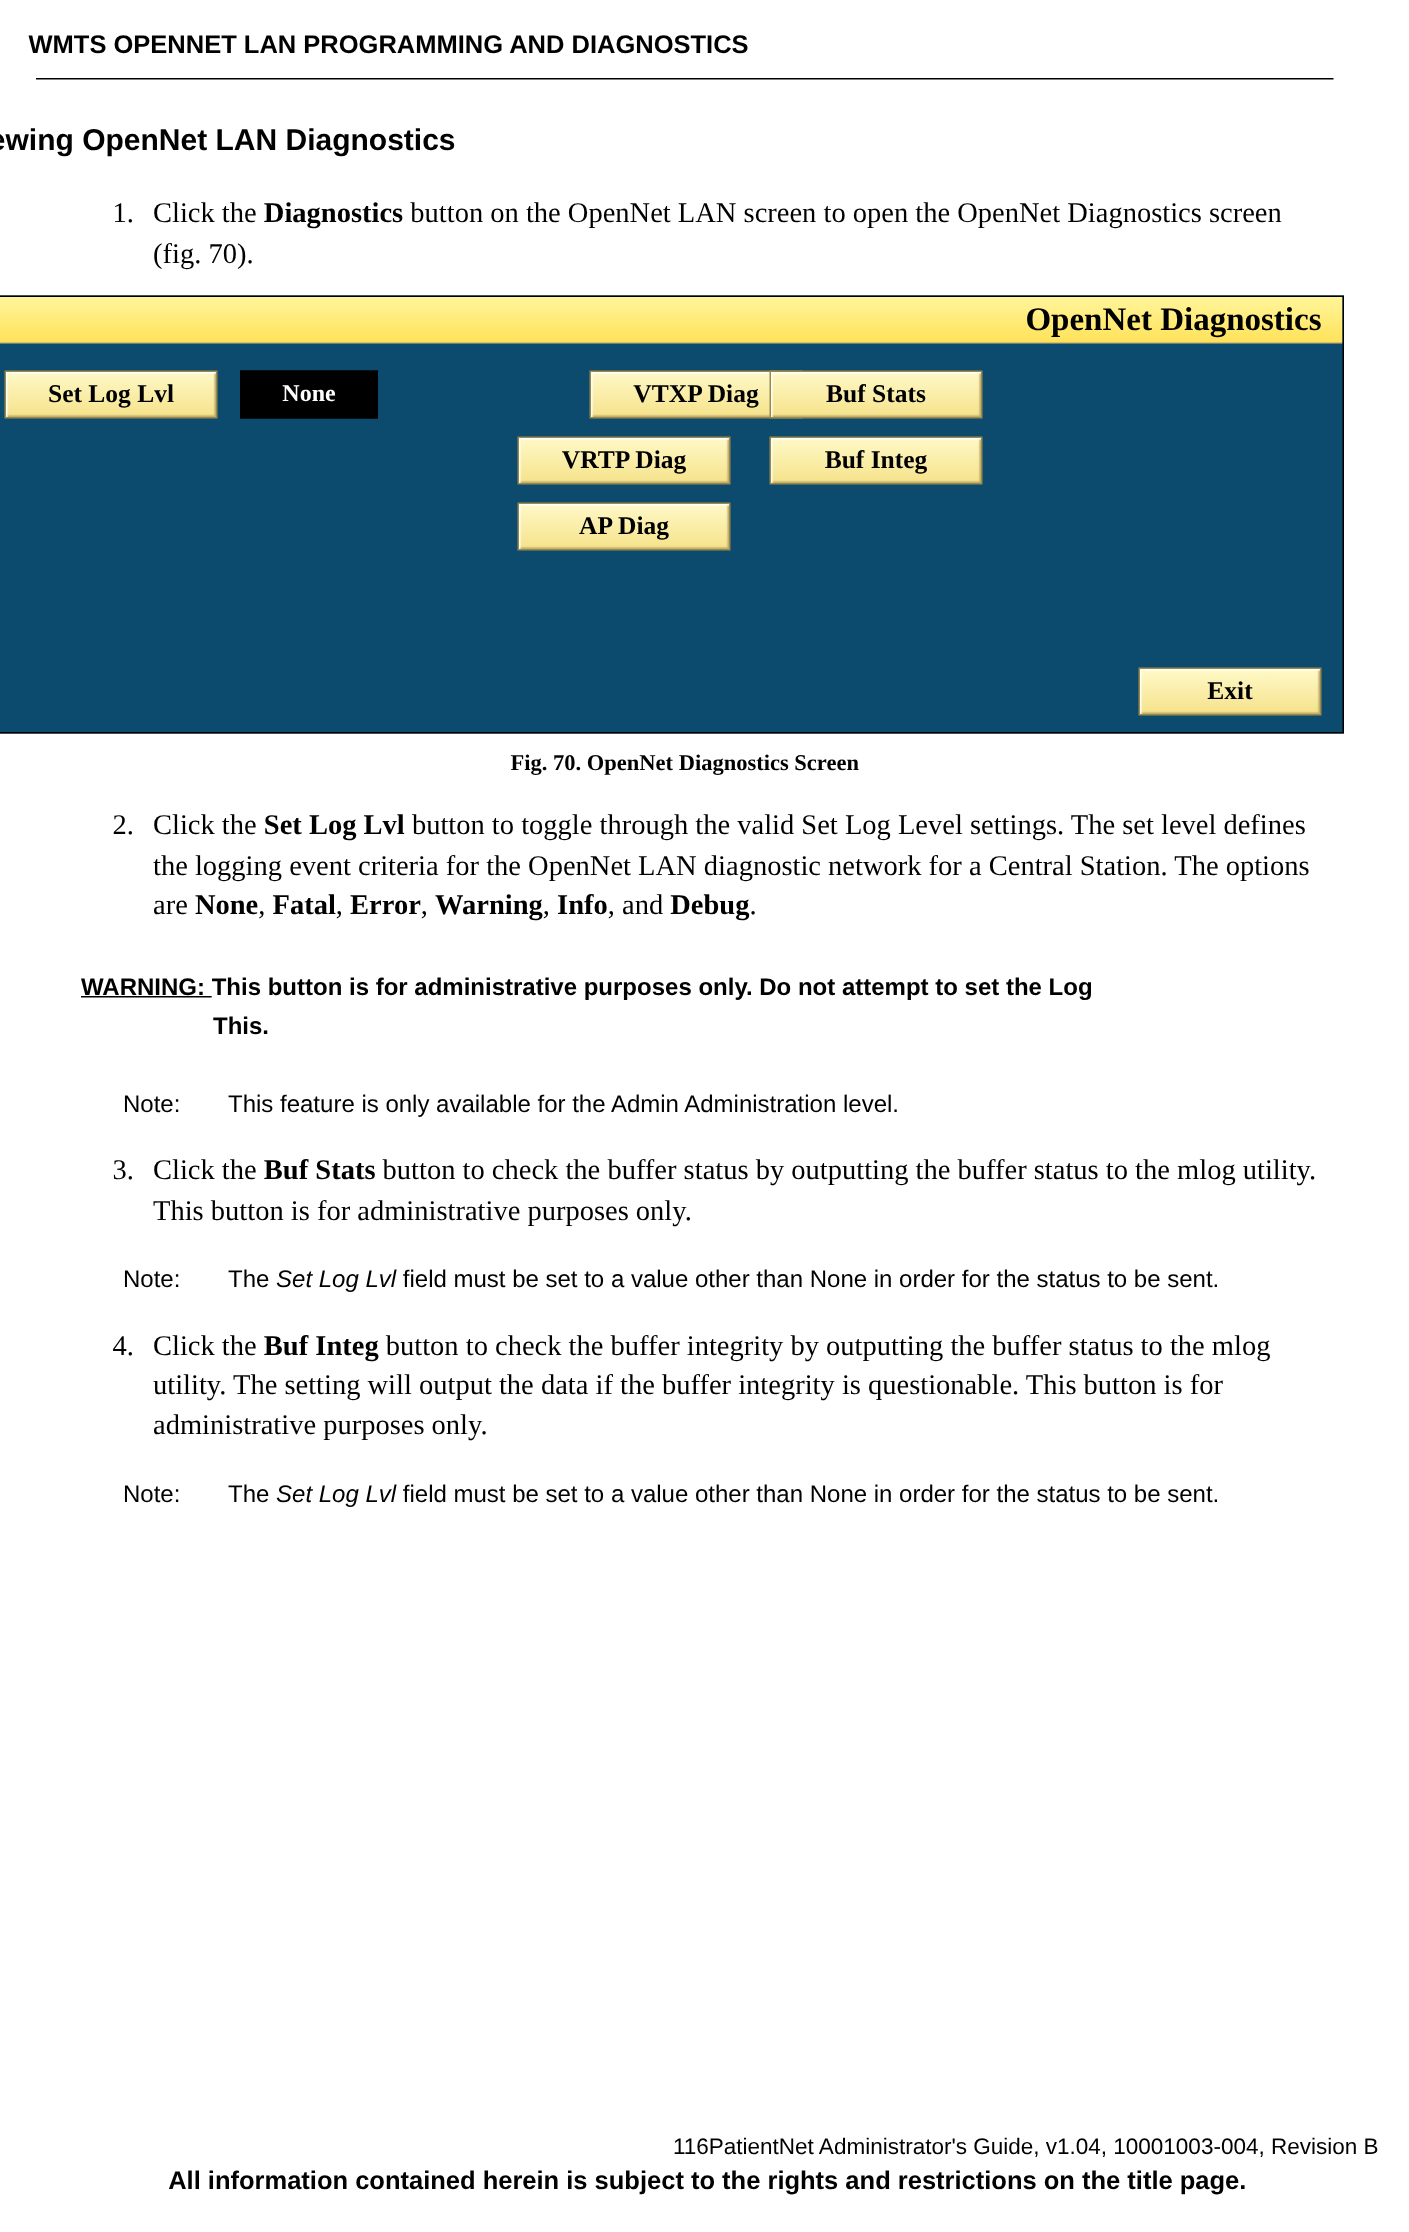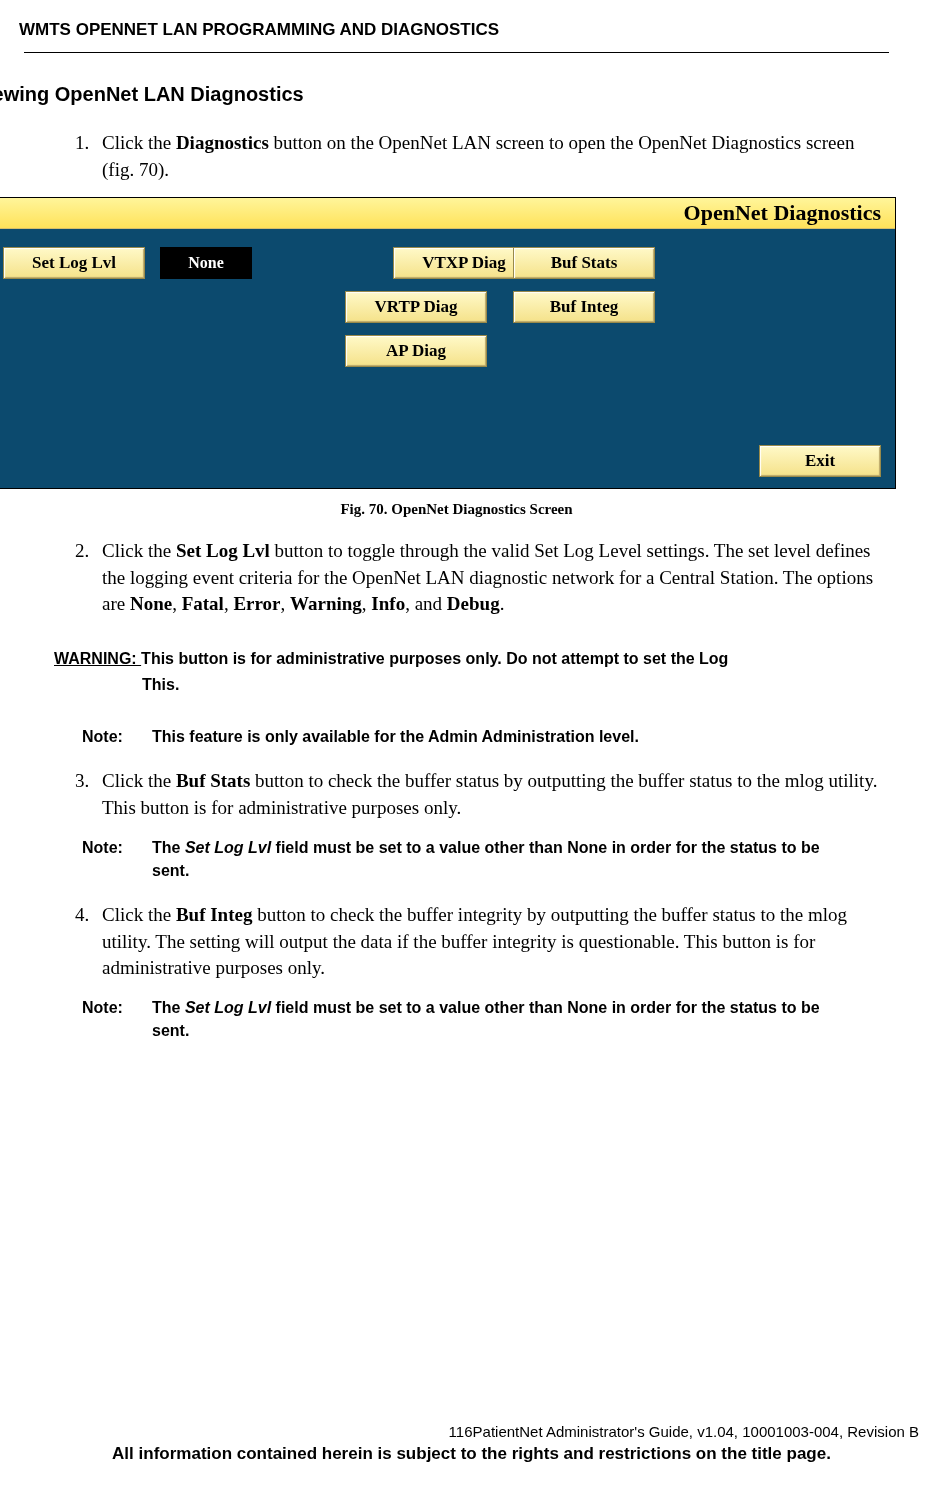--- a/index.html
+++ b/index.html
@@ -122,24 +122,24 @@
     font-family: Arial, Helvetica, sans-serif;
     font-weight: bold;
     font-size: 16px;
     line-height: 1.6;
     margin: 28px 60px 28px 30px;
   }
   .warning-block .label { display: inline; text-decoration: underline; }
   .warning-indent { display: block; margin-left: 88px; }
   .note-block {
     font-family: Arial, Helvetica, sans-serif;
-    font-weight: bold;
+    font-weight: normal;
     font-size: 16px;
     line-height: 1.45;
-    margin: 8px 60px 20px 58px;
+    margin: 20px 60px 20px 58px;
     display: flex;
   }
   .note-block .label { width: 70px; flex-shrink: 0; }
   .note-block .note-body { flex: 1; }
   .italic-inline { font-style: italic; }
   .footer {
     position: absolute;
     left: 0;
     right: 0;
     bottom: 24px;

